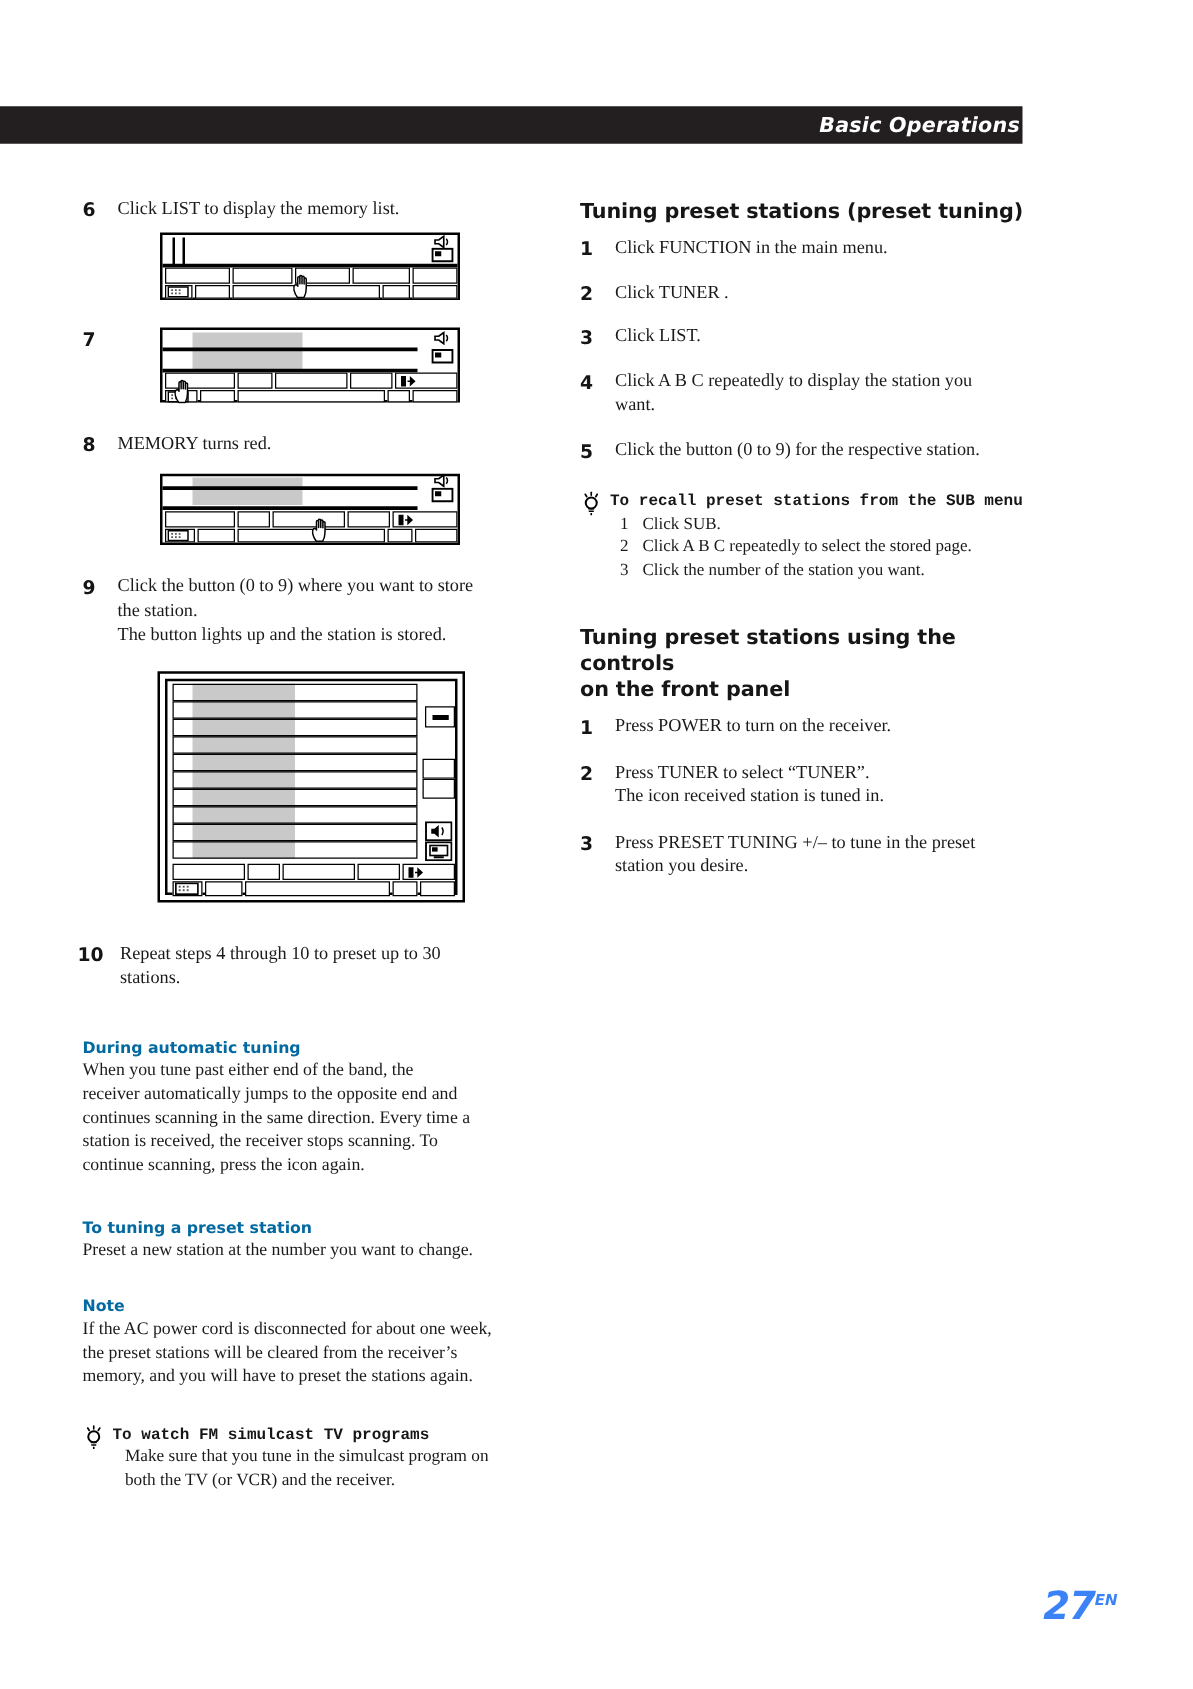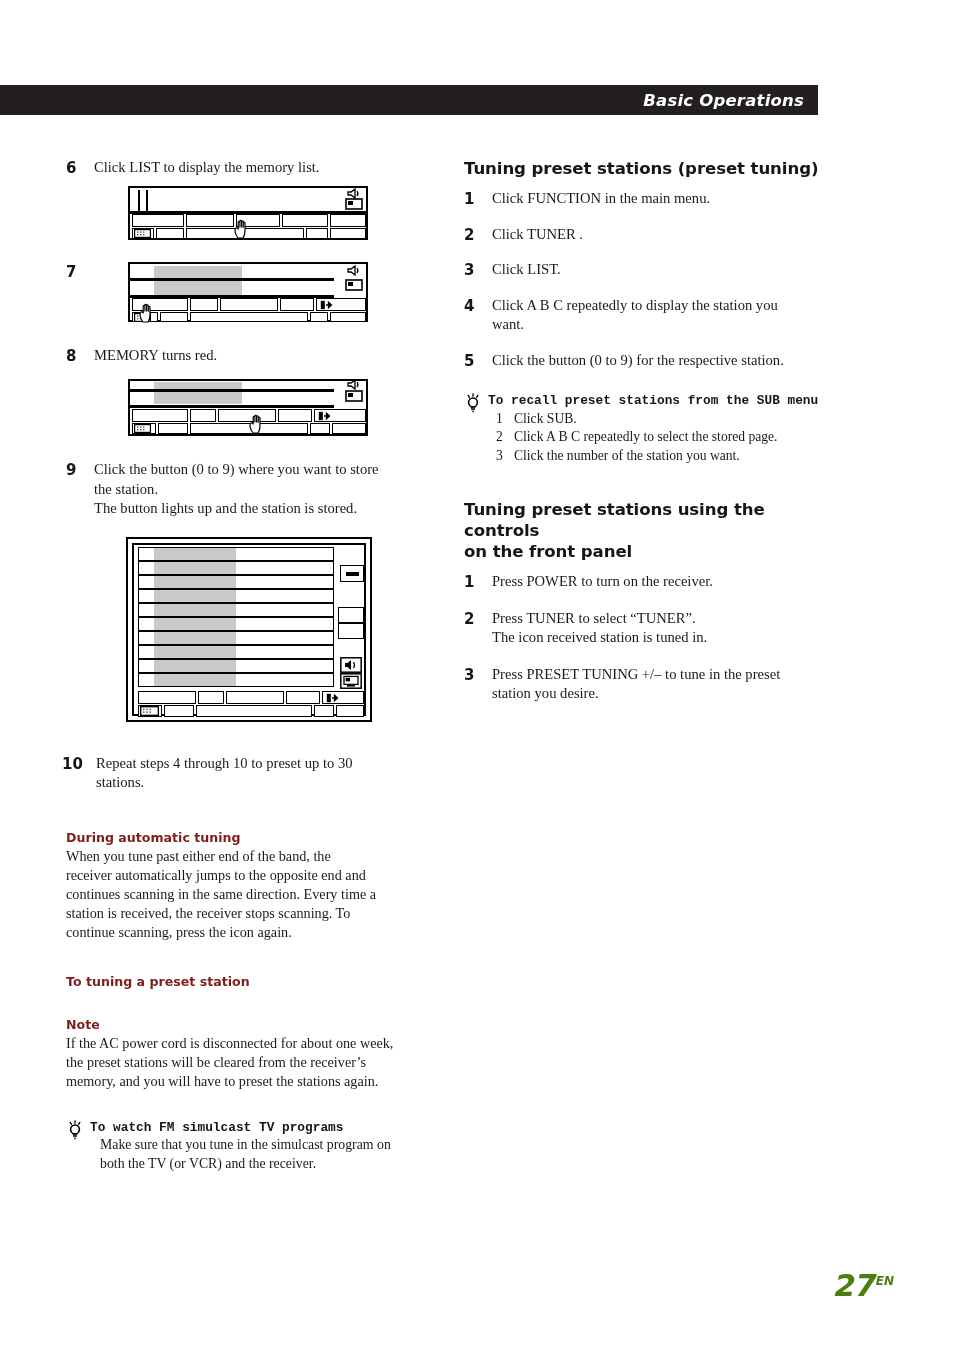--- a/index.html
+++ b/index.html
@@ -20,21 +20,21 @@
   .header-band {
     position: absolute;
     left: 0;
     top: 85px;
     width: 818px;
     height: 30px;
     background: #231f20;
   }
   .header-band .band-title {
     position: absolute;
-    right: 14px;
+    right: 2px;
     top: 50%;
     transform: translateY(-50%);
     color: #ffffff;
     font-family: "DejaVu Sans", sans-serif;
     font-weight: bold;
     font-style: italic;
     font-size: 16.5px;
     letter-spacing: .2px;
     white-space: nowrap;
   }
@@ -85,21 +85,21 @@
     line-height: 21px;
     color: #161616;
     margin: 0 0 10px 0;
     letter-spacing: -0.1px;
   }
   .sub-head {
     font-family: "DejaVu Sans", sans-serif;
     font-weight: bold;
     font-size: 12.6px;
     line-height: 17px;
-    color: #7f1d1d;
+    color: #0369a1;
     margin: 0 0 1px 0;
   }
   .para {
     font-family: "Liberation Serif", serif;
     font-size: 14.2px;
     line-height: 19.2px;
   }
   .para .line { display: block; }
 
   
@@ -182,21 +182,21 @@
 
   
   .page-no {
     position: absolute;
     right: 60px;
     bottom: 48px;
     font-family: "DejaVu Sans", sans-serif;
     font-weight: bold;
     font-style: italic;
     font-size: 31px;
-    color: #4d7c0f;
+    color: #3b82f6;
     letter-spacing: -1px;
   }
   .page-no sup {
     font-size: 12px;
     font-style: italic;
     font-weight: bold;
     letter-spacing: 0;
     vertical-align: super;
   }
 </style>
@@ -450,20 +450,23 @@
       <span class="line">When you tune past either end of the band, the</span>
       <span class="line">receiver automatically jumps to the opposite end and</span>
       <span class="line">continues scanning in the same direction. Every time a</span>
       <span class="line">station is received, the receiver stops scanning. To</span>
       <span class="line">continue scanning, press the icon again.</span>
     </div>
   </div>
 
   <div style="margin-top:30px;">
     <div class="sub-head">To tuning a preset station</div>
+    <div class="para">
+      <span class="line">Preset a new station at the number you want to change.</span>
+    </div>
   </div>
 
   <div style="margin-top:26px;">
     <div class="sub-head">Note</div>
     <div class="para">
       <span class="line">If the AC power cord is disconnected for about one week,</span>
       <span class="line">the preset stations will be cleared from the receiver’s</span>
       <span class="line">memory, and you will have to preset the stations again.</span>
     </div>
   </div>

